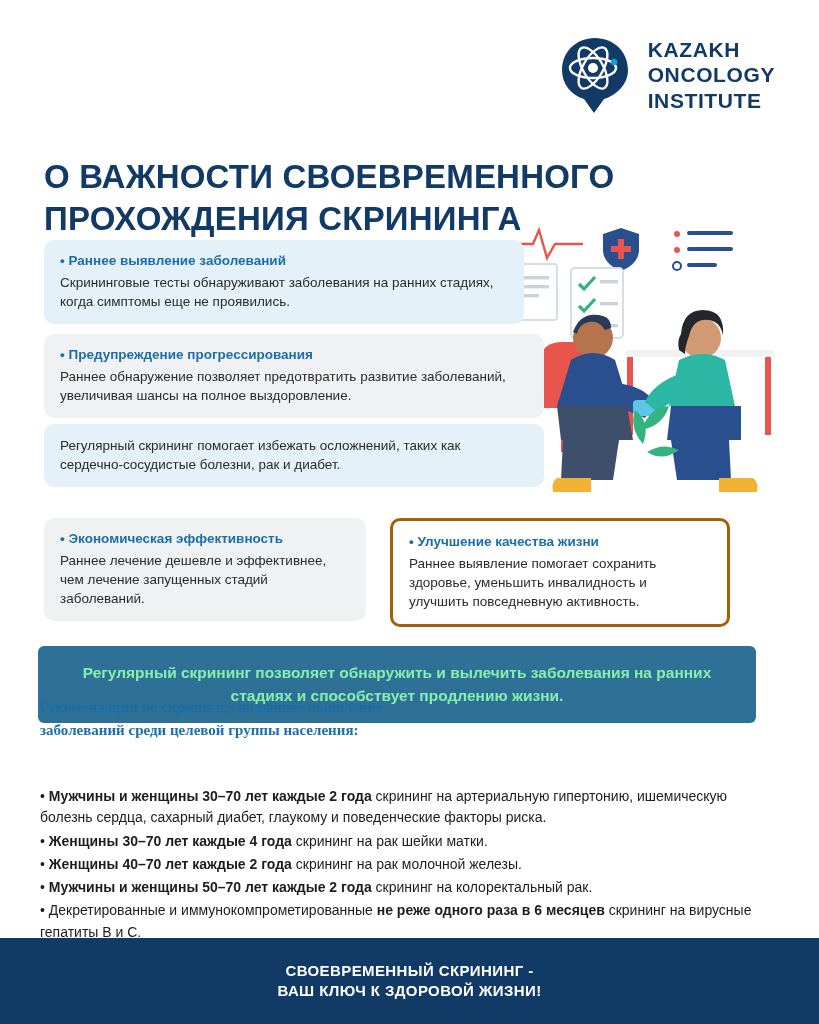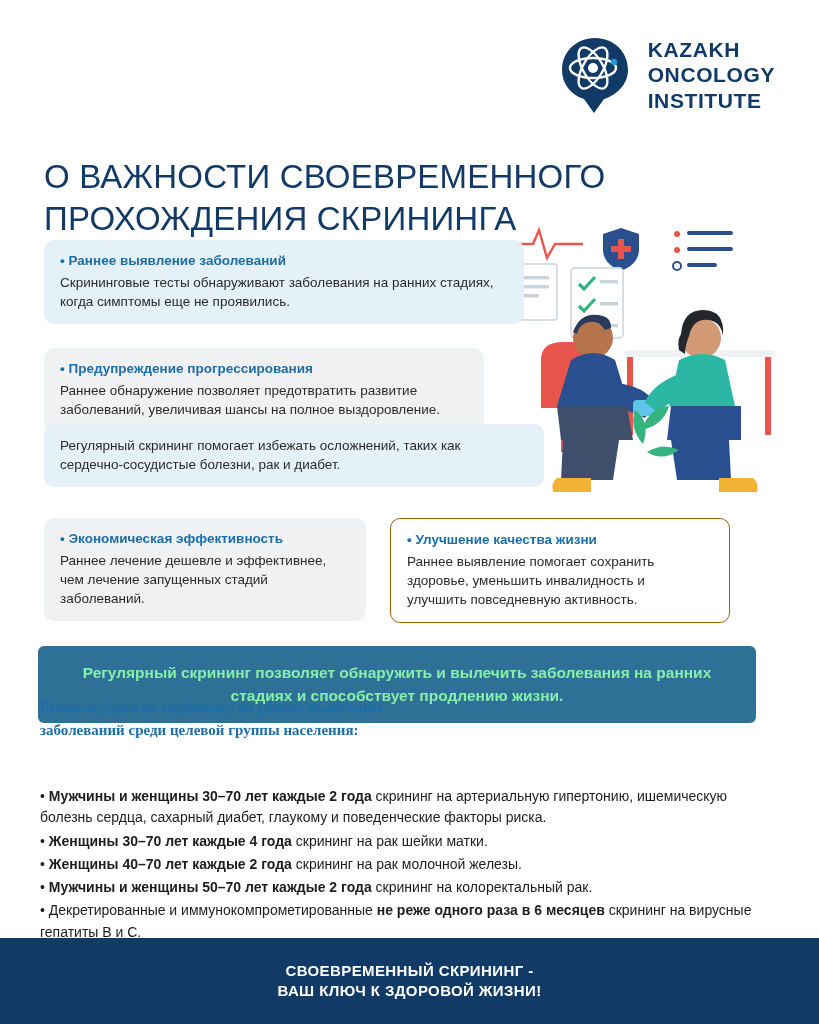--- a/index.html
+++ b/index.html
@@ -40,21 +40,21 @@
     color: #123a66;
   }
 
   
   .main-title {
     position: absolute;
     left: 44px;
     top: 134px;
     width: 620px;
     font-size: 33px;
-    font-weight: normal;
+    font-weight: bold;
     line-height: 1.28;
     color: #123a66;
     letter-spacing: 0.2px;
   }
 
   
   .illustration {
     position: absolute;
     right: 32px;
     top: 222px;
@@ -77,25 +77,25 @@
   }
   .card-body {
     font-size: 13.5px;
     line-height: 1.42;
     color: #2b2b2b;
   }
   .card-blue  { background: #e4f1f8; }
   .card-gray  { background: #f0f1f2; }
   .card-outline {
     background: #ffffff;
-    border: 1px solid #a16207;
+    border: 3px solid #a16207;
   }
 
   #card1 { left: 44px; top: 240px;  width: 480px; }
-  #card2 { left: 44px; top: 348px;  width: 440px; }
+  #card2 { left: 44px; top: 334px;  width: 500px; }
   #card3 { left: 44px; top: 424px;  width: 500px; }
   #card4 { left: 44px; top: 518px;  width: 322px; }
   #card5 { left: 390px; top: 518px; width: 340px; }
 
   
   .banner {
     position: absolute;
     left: 38px;
     top: 646px;
     width: 718px;

